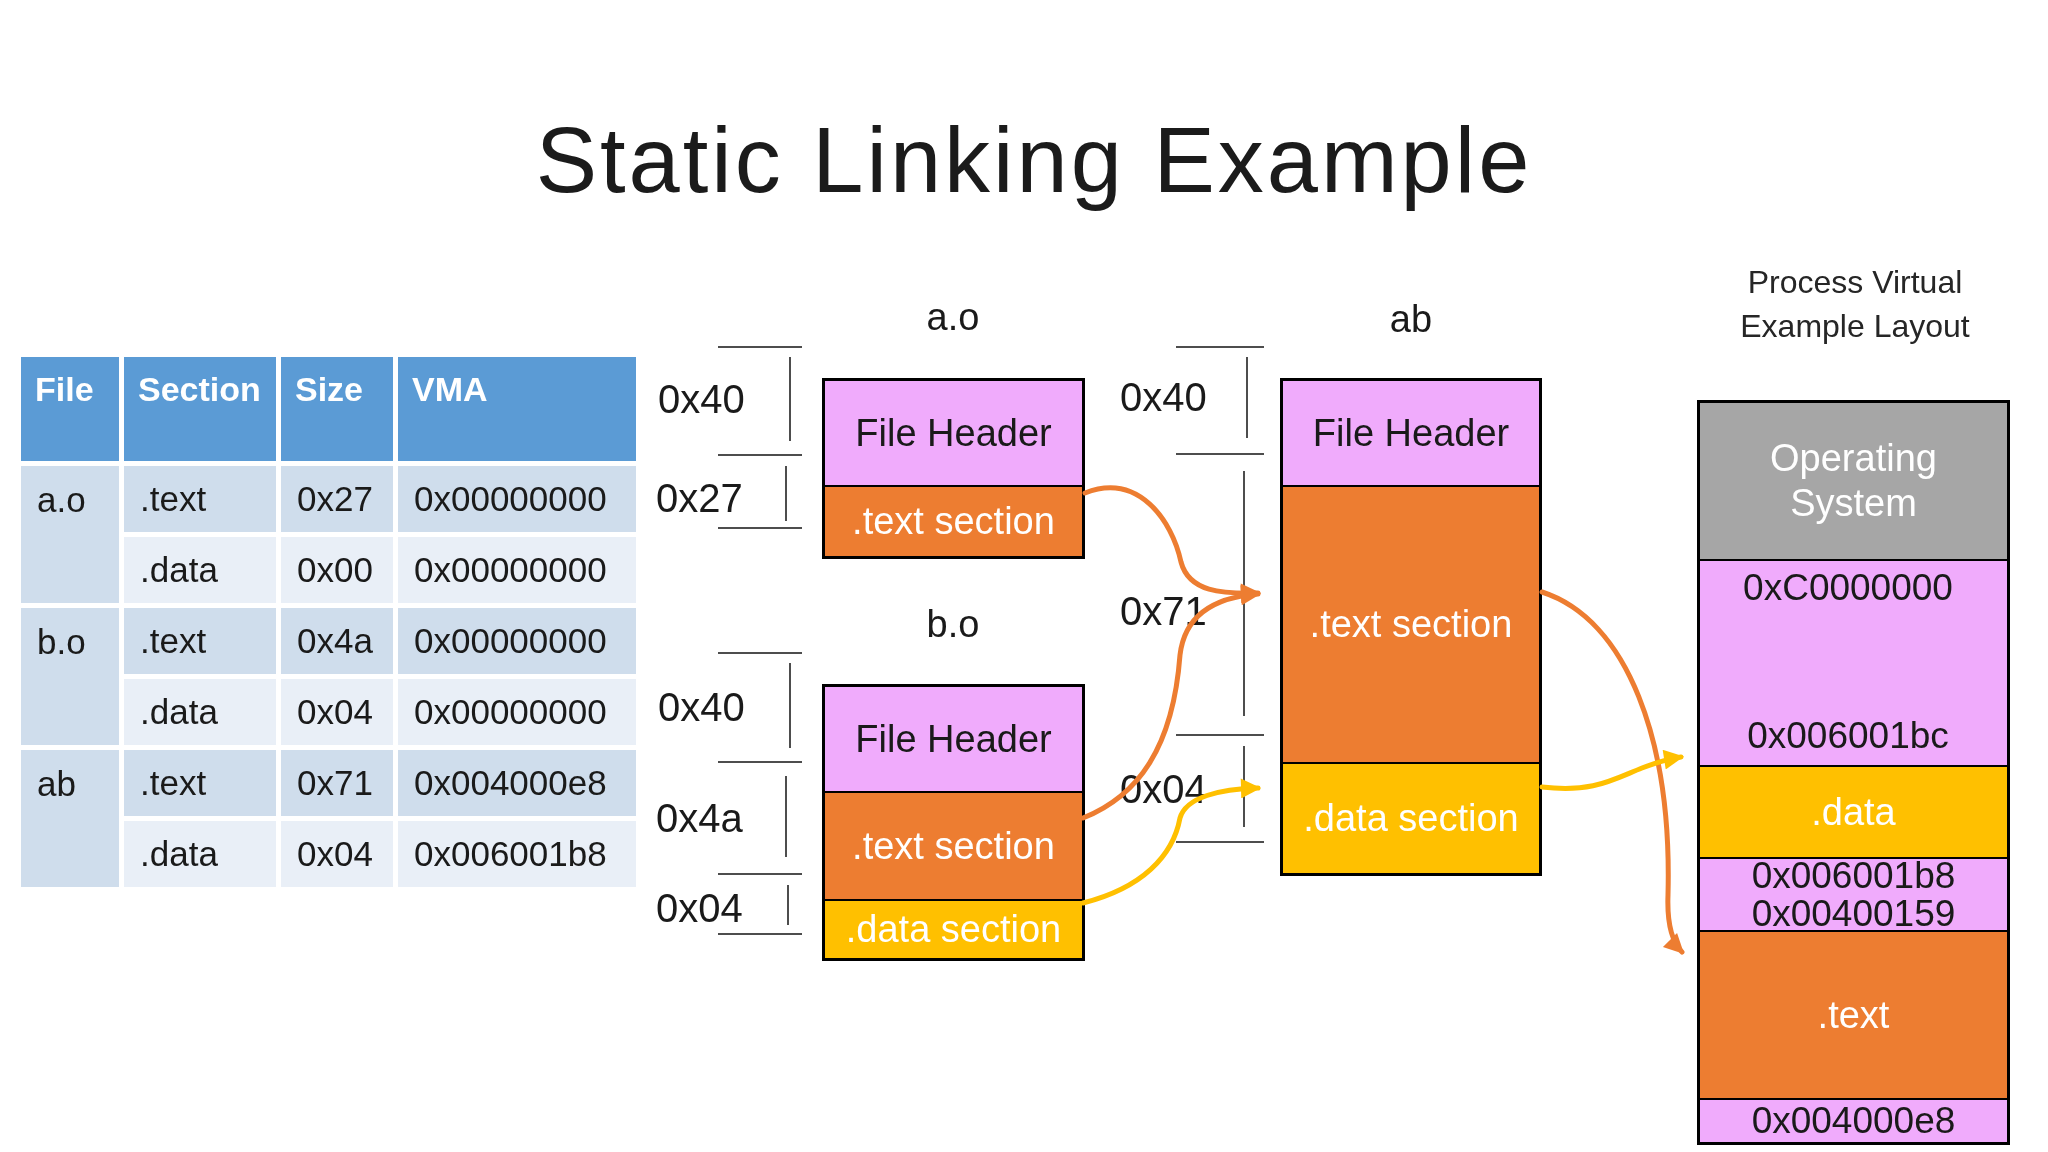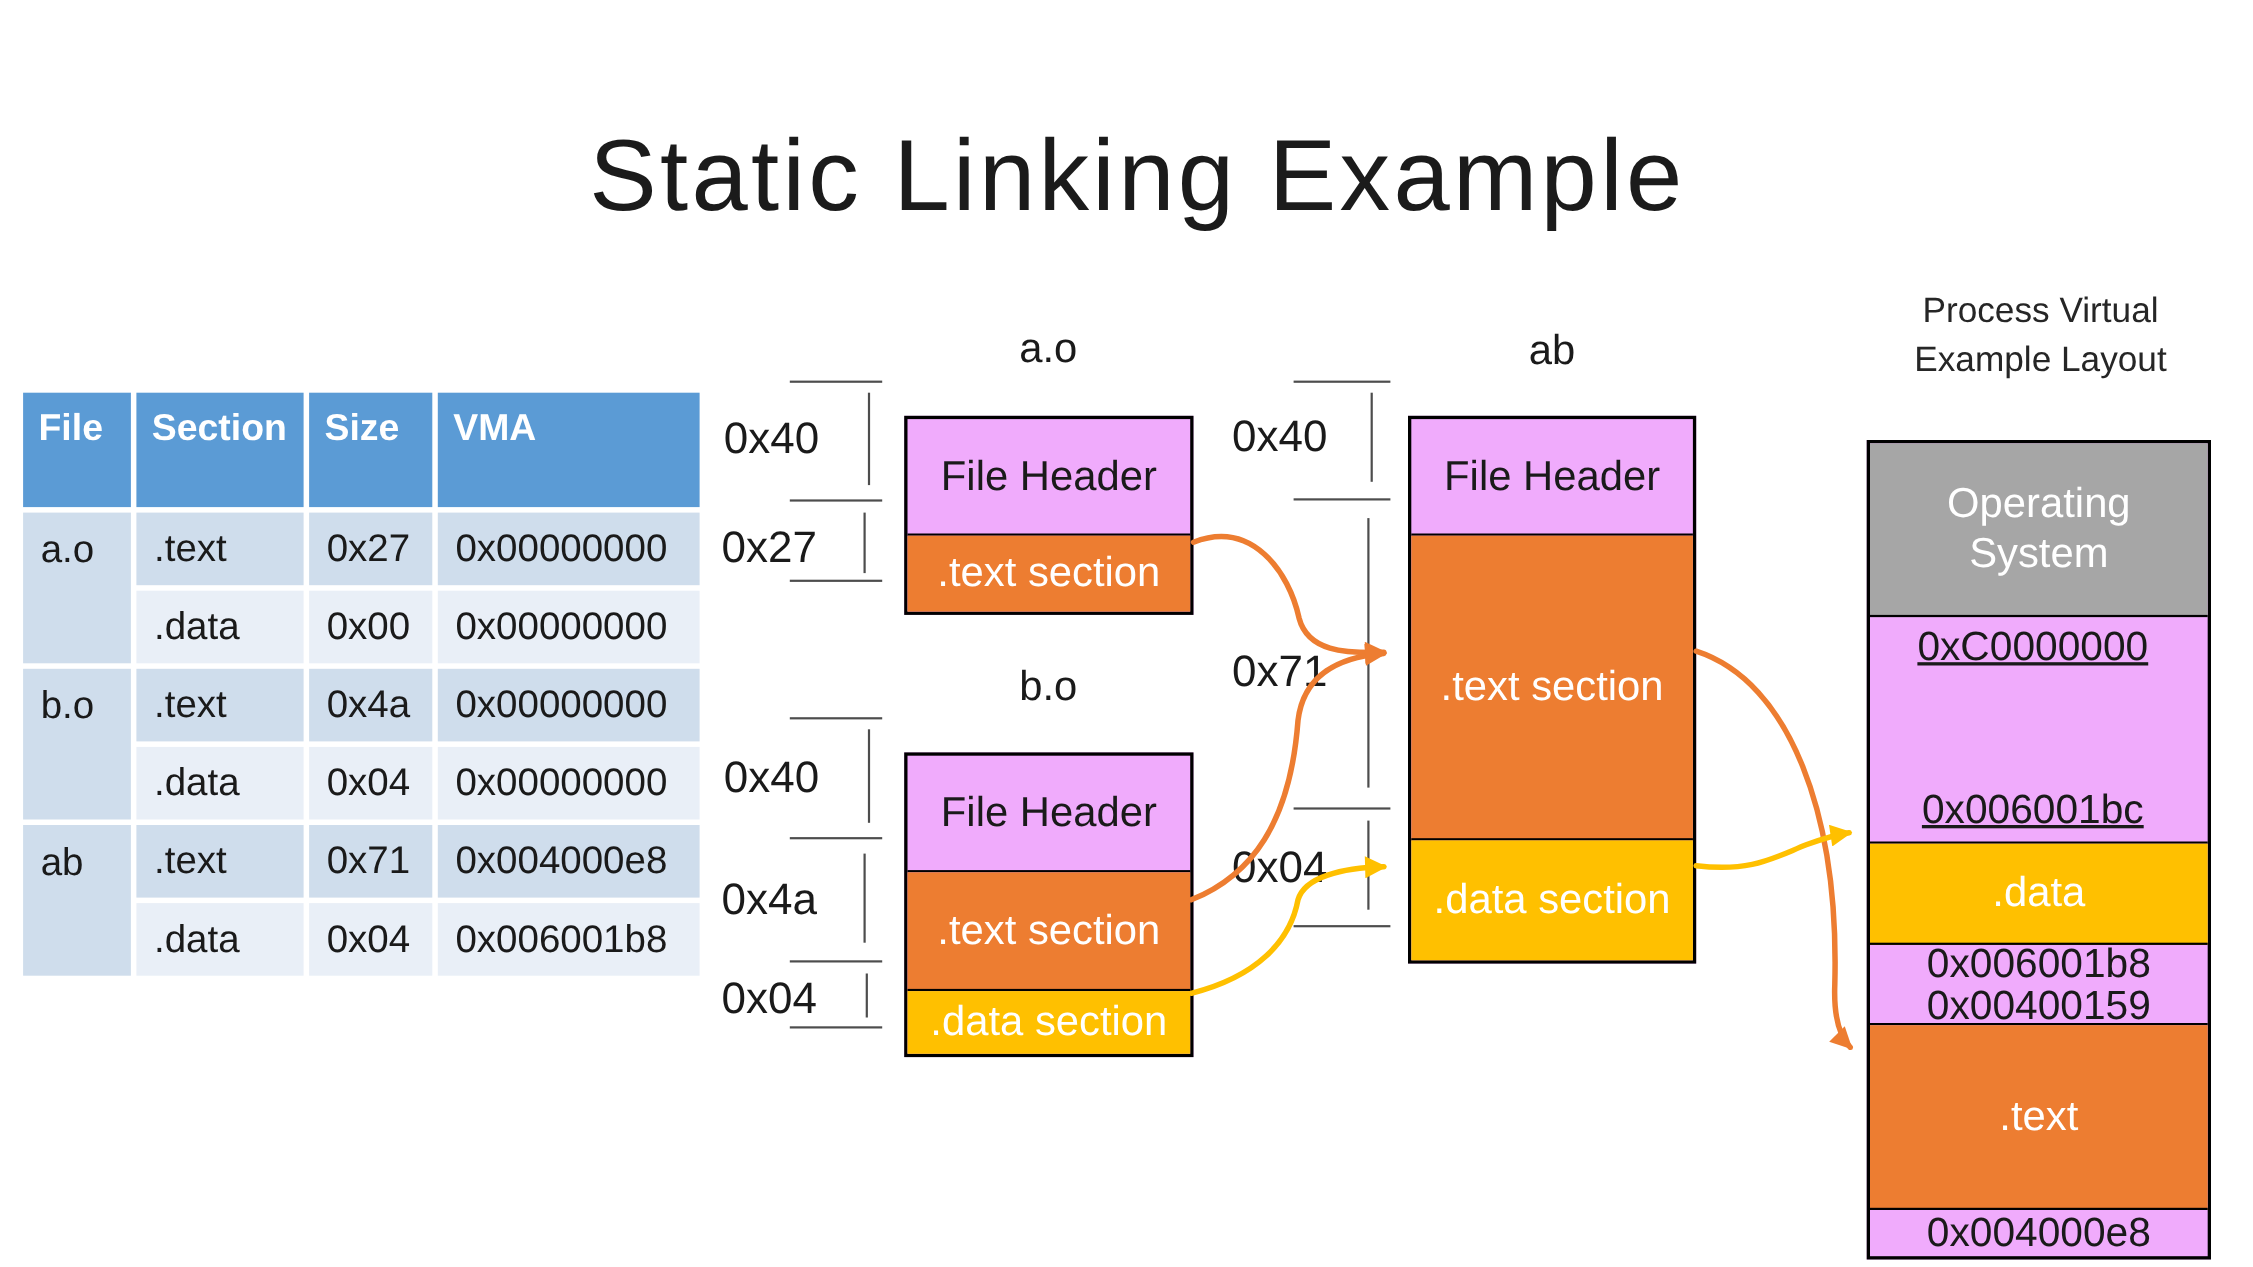--- a/index.html
+++ b/index.html
@@ -138,21 +138,21 @@
   <div class="vline" style="left:1243px;top:746px;height:81px;"></div>
   <div class="mlabel" style="left:1120px;top:766px;">0x04</div>
   <div class="hline" style="left:1176px;top:841px;width:88px;"></div>
 
   <div class="mem-title">
     <div>Process Virtual</div>
     <div>Example Layout</div>
   </div>
   <div class="box" style="left:1697px;top:369px;width:313px;height:745px;">
     <div class="sec gray divider" style="height:165px;padding:0 24px;">Operating System</div>
-    <div class="memwhite" style="height:214px;border-bottom:2px solid #000;justify-content:space-between;padding:6px 11px 8px 0;text-decoration:underline;">
+    <div class="memwhite" style="height:214px;border-bottom:2px solid #000;justify-content:space-between;padding:6px 11px 8px 0;">
       <div class="addr">0xC0000000</div>
       <div class="addr">0x006001bc</div>
     </div>
     <div class="sec gold divider" style="height:96px;">.data</div>
     <div class="memwhite" style="height:73px;border-bottom:2px solid #000;line-height:38px;">
       <div class="addr">0x006001b8</div>
       <div class="addr">0x00400159</div>
     </div>
     <div class="sec orange divider" style="height:175px;">.text</div>
     <div class="memwhite" style="flex:1;">

